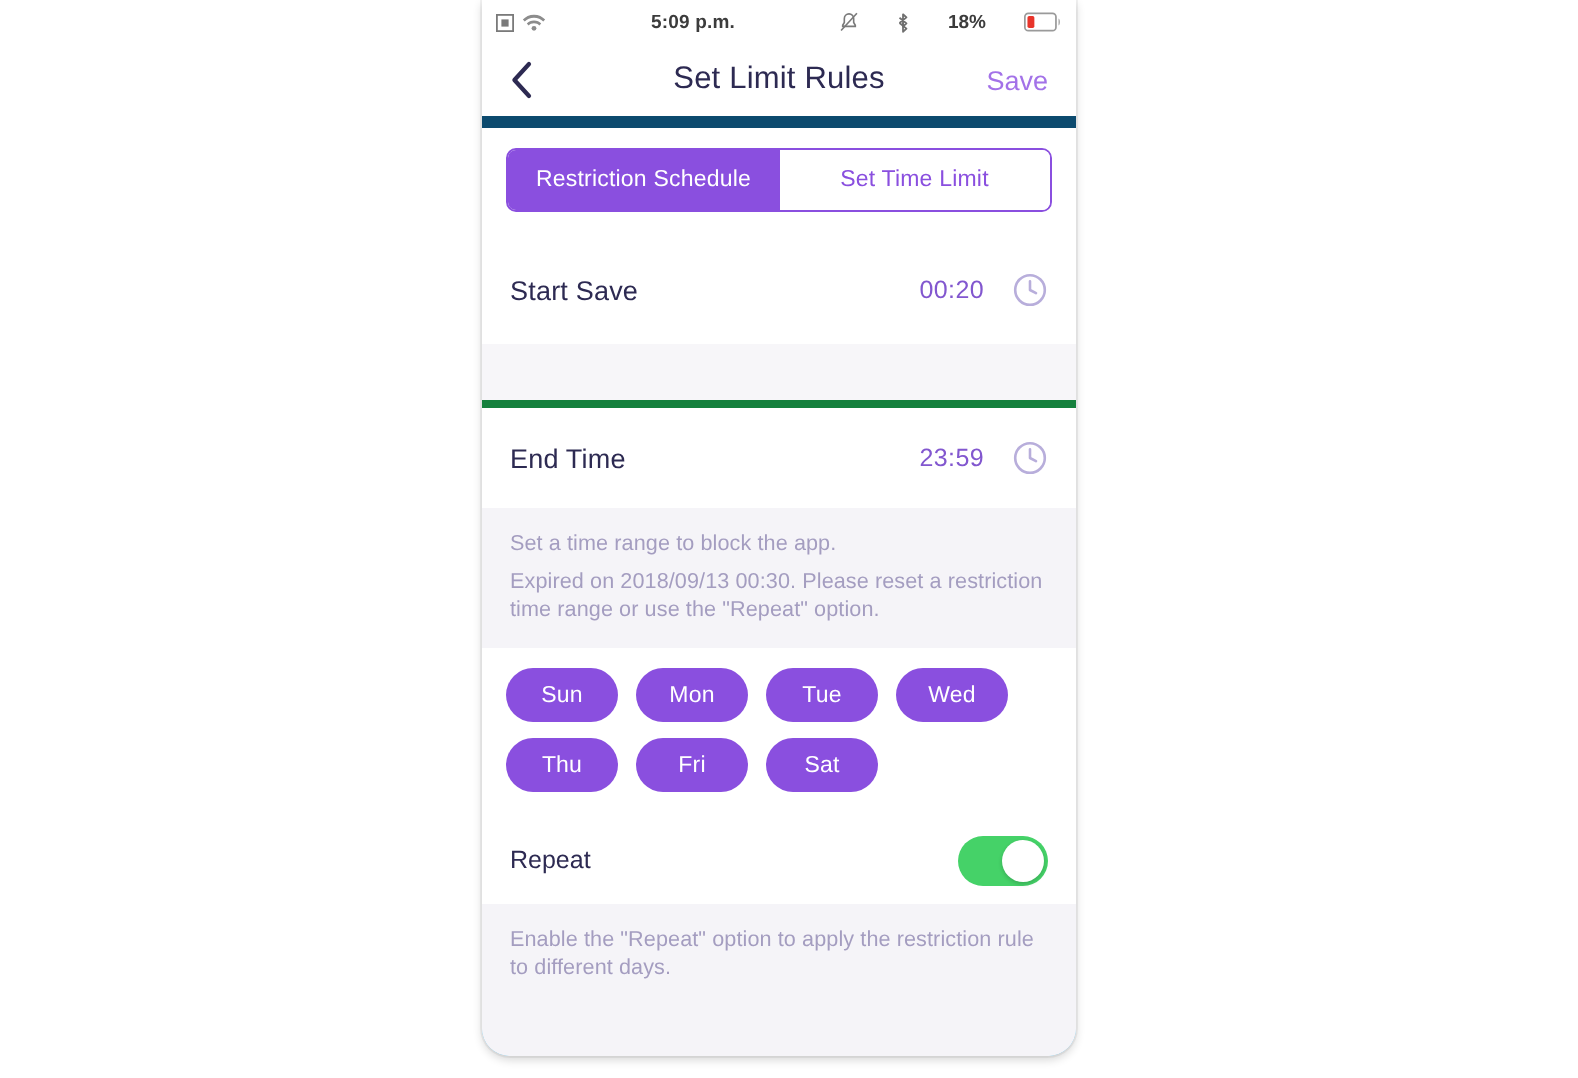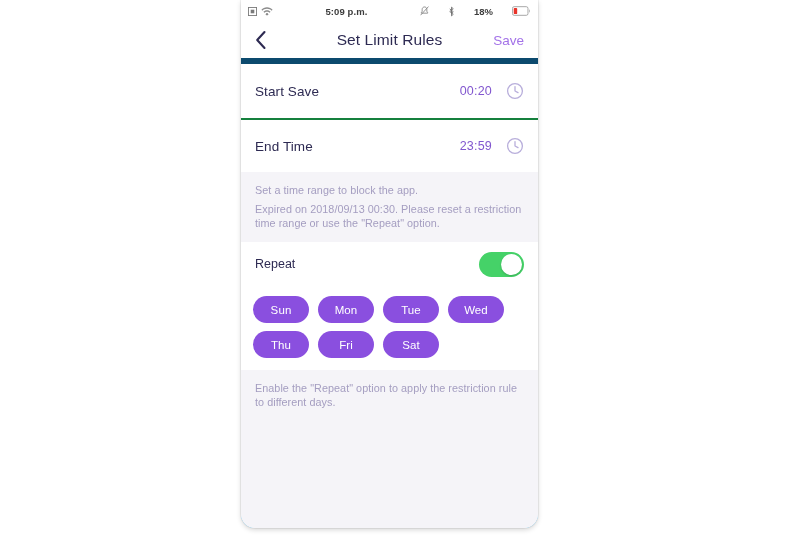--- a/index.html
+++ b/index.html
@@ -128,21 +128,21 @@
   .time-row {
     background: #ffffff;
     height: 54px;
     display: flex;
     align-items: center;
     padding: 0 14px;
     box-sizing: border-box;
     cursor: pointer;
     flex: none;
   }
-  .time-row + .time-row { border-top: 2px solid #15803d; }
+  .time-row + .time-row { border-top: 4px solid #15803d; margin-top: 28px; }
   .time-label {
     font-size: 13.5px;
     color: #2d2a52;
     letter-spacing: 0.1px;
   }
   .time-value {
     margin-left: auto;
     font-size: 12.5px;
     color: #8257cf;
     letter-spacing: 0.2px;
@@ -284,20 +284,26 @@
       <svg width="12" height="20" viewBox="0 0 12 20">
         <polyline points="9.5,2 2.2,10 9.5,18" fill="none" stroke="#2d2a52" stroke-width="2.1" stroke-linecap="round" stroke-linejoin="round"></polyline>
       </svg>
     </div>
     <div id="page-title">Set Limit Rules</div>
     <div id="save-btn">Save</div>
   </div>
 
   <div id="screen-body">
 
+    <div id="seg-wrap">
+      <div id="segmented">
+        <div class="seg-item active">Restriction Schedule</div>
+        <div class="seg-item inactive">Set Time Limit</div>
+      </div>
+    </div>
 
     <div class="time-row">
       <span class="time-label">Start Save</span>
       <span class="time-value">00:20</span>
       <span class="clock-icon">
         <svg width="18" height="18" viewBox="0 0 18 18">
           <circle cx="9" cy="9" r="7.4" fill="none" stroke="#b8aedb" stroke-width="1.3"></circle>
           <polyline points="9,4.6 9,9 12,10.6" fill="none" stroke="#b8aedb" stroke-width="1.3" stroke-linecap="round" stroke-linejoin="round"></polyline>
         </svg>
       </span>
@@ -310,43 +316,43 @@
         <svg width="18" height="18" viewBox="0 0 18 18">
           <circle cx="9" cy="9" r="7.4" fill="none" stroke="#b8aedb" stroke-width="1.3"></circle>
           <polyline points="9,4.6 9,9 12,10.6" fill="none" stroke="#b8aedb" stroke-width="1.3" stroke-linecap="round" stroke-linejoin="round"></polyline>
         </svg>
       </span>
     </div>
 
     <div class="info-block">
       <div class="info-line">Set a time range to block the app.</div>
       <div class="info-line">Expired on 2018/09/13 00:30. Please reset a restriction time range or use the "Repeat" option.</div>
-    </div>
-
-    <div id="repeat-row">
-      <span id="repeat-label">Repeat</span>
-      <span id="repeat-toggle">
-        <span id="repeat-knob"></span>
-      </span>
     </div>
 
     <div id="days-wrap">
       <div class="days-row">
         <div class="day-pill on">Sun</div>
         <div class="day-pill on">Mon</div>
         <div class="day-pill on">Tue</div>
         <div class="day-pill on">Wed</div>
       </div>
       <div class="days-row">
         <div class="day-pill on">Thu</div>
         <div class="day-pill on">Fri</div>
         <div class="day-pill on">Sat</div>
         <div class="day-pill spacer"></div>
       </div>
     </div>
 
+    <div id="repeat-row">
+      <span id="repeat-label">Repeat</span>
+      <span id="repeat-toggle">
+        <span id="repeat-knob"></span>
+      </span>
+    </div>
+
     <div class="info-block">
       <div class="info-line">Enable the "Repeat" option to apply the restriction rule to different days.</div>
     </div>
 
     <div id="bottom-filler"></div>
   </div>
 </div>
 
 </body></html>

